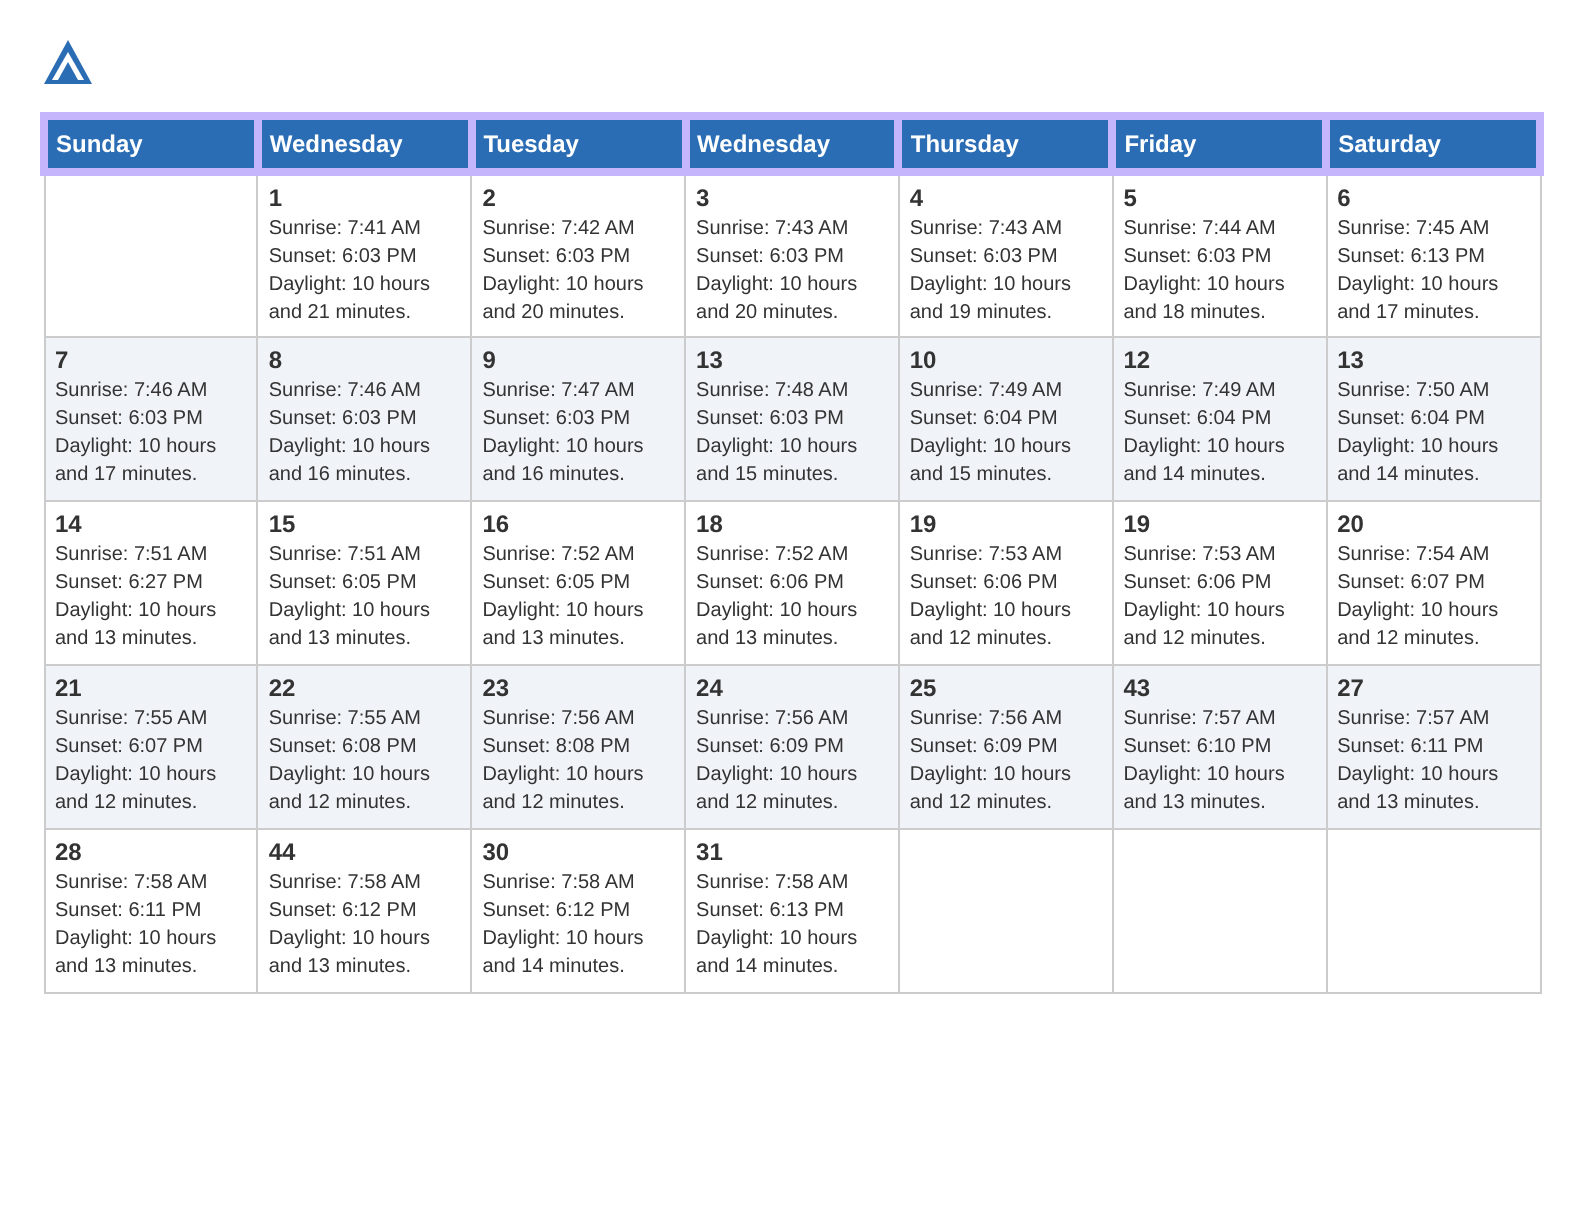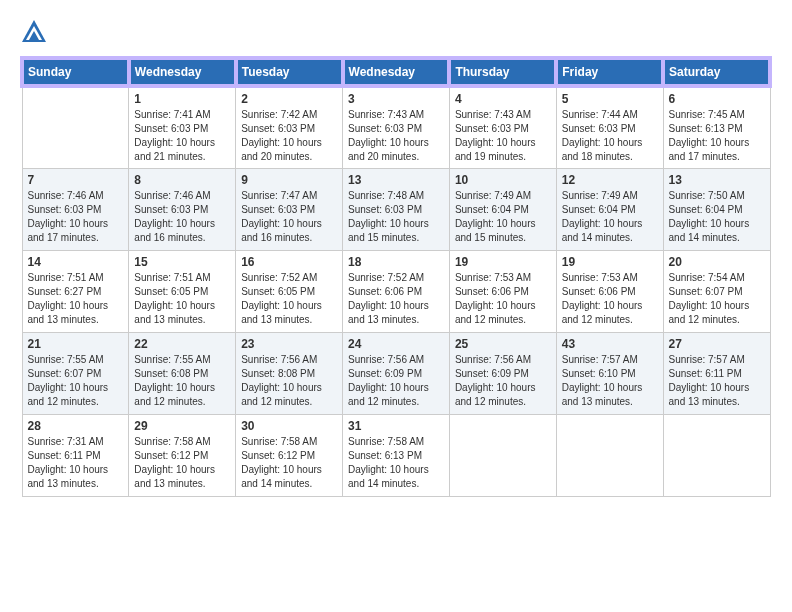--- a/index.html
+++ b/index.html
@@ -318,27 +318,27 @@
             <span class="day-num">27</span>
             <div class="cell-info">Sunrise: 7:57 AM
 Sunset: 6:11 PM
 Daylight: 10 hours
 and 13 minutes.</div>
           </td>
         </tr>
         <tr>
           <td>
             <span class="day-num">28</span>
-            <div class="cell-info">Sunrise: 7:31 AM
+            <div class="cell-info">Sunrise: 7:58 AM
 Sunset: 6:11 PM
 Daylight: 10 hours
 and 13 minutes.</div>
           </td>
           <td>
-            <span class="day-num">29</span>
+            <span class="day-num">44</span>
             <div class="cell-info">Sunrise: 7:58 AM
 Sunset: 6:12 PM
 Daylight: 10 hours
 and 13 minutes.</div>
           </td>
           <td>
             <span class="day-num">30</span>
             <div class="cell-info">Sunrise: 7:58 AM
 Sunset: 6:12 PM
 Daylight: 10 hours

